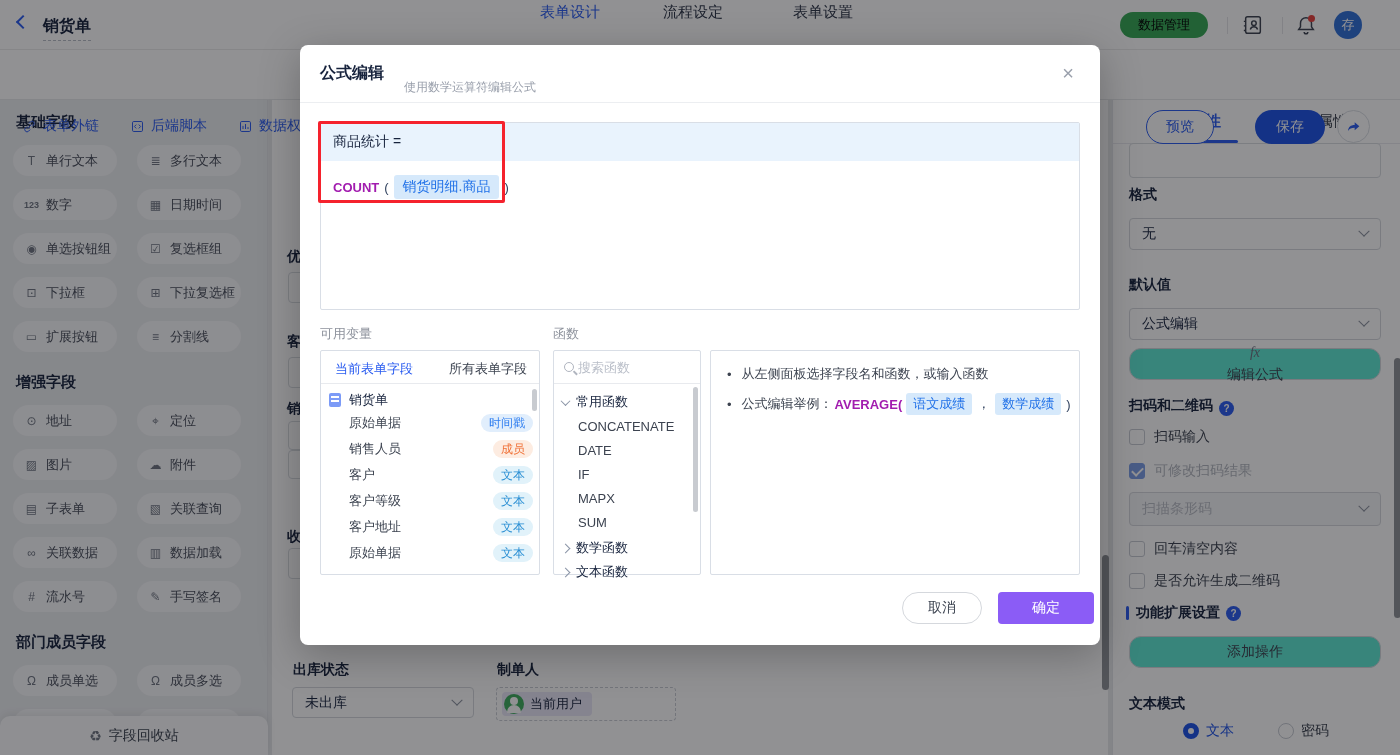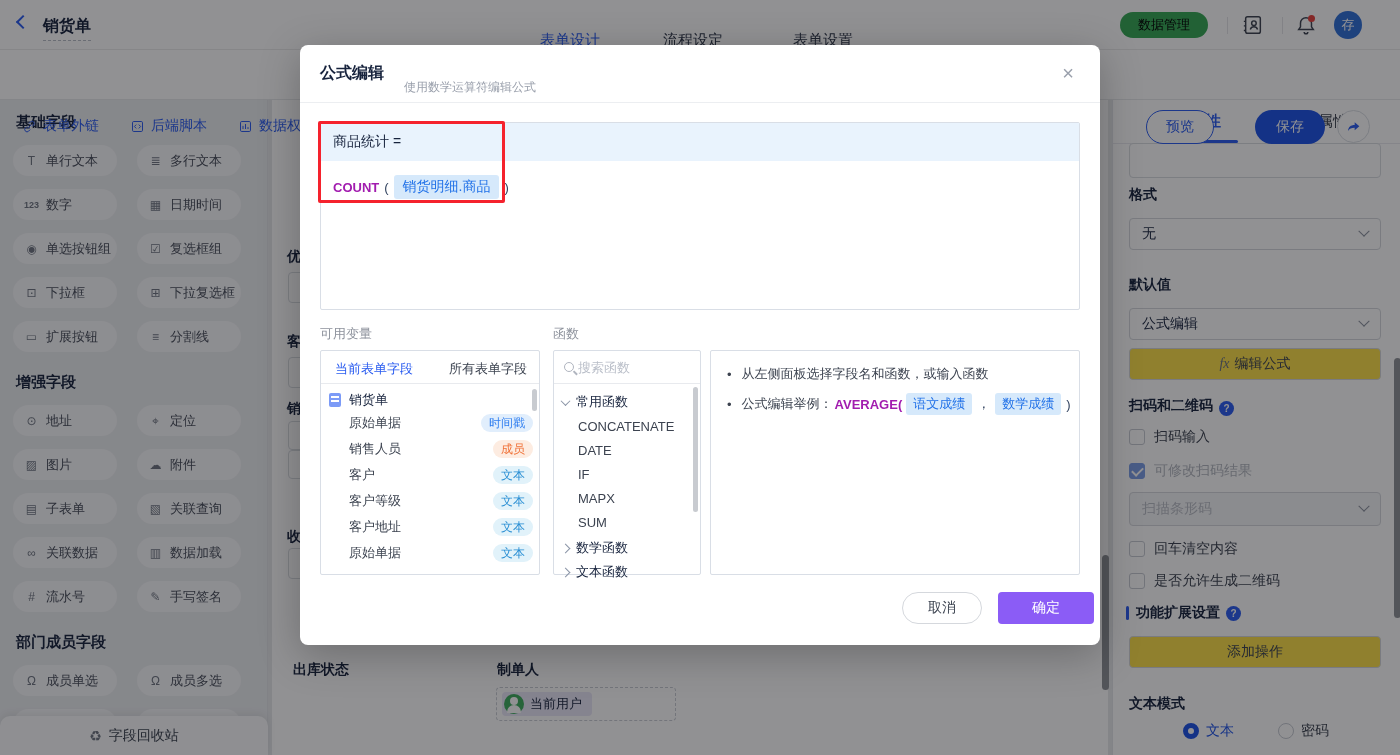--- a/index.html
+++ b/index.html
@@ -5,21 +5,21 @@
   * { margin:0; padding:0; box-sizing:border-box; }
   html,body { width:1400px; height:755px; overflow:hidden; background:#fff;
     font-family:"Liberation Sans","DejaVu Sans",sans-serif; }
   #app { position:relative; width:1400px; height:755px; background:#fff; }
   .abs { position:absolute; }
 
   
   .topbar { left:0; top:0; width:1400px; height:50px; background:#fff; border-bottom:1px solid #ececec; z-index:1; }
   .backchev { left:18px; top:17px; width:10px; height:10px; border-left:2px solid #2a5cf0; border-bottom:2px solid #2a5cf0; transform:rotate(45deg); }
   .apptitle { left:43px; top:16px; font-size:16px; color:#17233d; font-weight:bold; padding-bottom:3px; border-bottom:1px dashed #b9bec7; }
-  .toptab { top:31px; font-size:15px; color:#2c3547; cursor:pointer; }
+  .toptab { top:3px; font-size:15px; color:#2c3547; cursor:pointer; }
   .toptab.active { color:#2a5cf0; }
   .greenbtn { left:1120px; top:12px; width:88px; height:26px; border-radius:13px; background:#35a854; color:#000000; font-size:13px; display:flex; align-items:center; justify-content:center; }
   .vdiv { top:17px; width:1px; height:17px; background:#e3e4e7; }
   .navicon { top:14px; width:22px; height:22px; }
   .navicon svg { width:22px; height:22px; stroke:#3c4350; fill:none; stroke-width:1.6; }
   .reddot { left:1308px; top:15px; width:7px; height:7px; border-radius:50%; background:#e8413c; }
   .avatar { left:1334px; top:11px; width:28px; height:28px; border-radius:50%; background:#2e6fd8; color:#fff; font-size:13px; display:flex; align-items:center; justify-content:center; }
 
   
   .toolbar2 { left:0; top:50px; width:1400px; height:50px; background:#fff; border-bottom:1px solid #e8eaec; z-index:1; }
@@ -53,21 +53,21 @@
   .ucircle::after { content:""; position:absolute; left:3px; top:11px; width:14px; height:8px; border-radius:7px 7px 0 0; background:#fff; }
 
   
   .rightpanel { left:1112px; top:100px; width:288px; height:655px; background:#fff; border-left:1px solid #e4e6ea; }
   .rtab { position:absolute; top:12px; font-size:15px; color:#3c4350; }
   .rtab.active { color:#2a5cf0; font-weight:bold; }
   .runderline { position:absolute; left:45px; top:40px; width:80px; height:3px; background:#2a5cf0; border-radius:2px; }
   .rdivider { position:absolute; left:0; top:43px; width:288px; height:1px; background:#e9eaee; }
   .plabel { position:absolute; left:16px; font-size:14px; font-weight:bold; color:#17233d; }
   .pdd { left:16px; width:252px; height:32px; }
-  .pbtn { position:absolute; left:16px; width:252px; height:32px; border:1px solid #d5d8dd; border-radius:4px; background:#fde047; display:flex; align-items:center; justify-content:center; gap:5px; font-size:14px; color:#3c4350; }
+  .pbtn { position:absolute; left:16px; width:252px; height:32px; border:1px solid #d5d8dd; border-radius:12px; background:#5eead4; display:flex; align-items:center; justify-content:center; gap:5px; font-size:14px; color:#3c4350;flex-direction:column; }
   .help { display:inline-flex; width:15px; height:15px; border-radius:50%; background:#2a5cf0; color:#fff; font-size:10px; align-items:center; justify-content:center; margin-left:6px; vertical-align:-2px; }
   .help::after { content:"?"; }
   .cbrow { position:absolute; left:16px; display:flex; align-items:center; gap:9px; font-size:14px; color:#3c4350; }
   .cb { width:16px; height:16px; border:1px solid #c6cad2; border-radius:3px; background:#fff; flex:none; position:relative; }
   .cb.checked { background:#7d9fe8; border-color:#7d9fe8; }
   .cb.checked::after { content:""; position:absolute; left:4px; top:1px; width:5px; height:9px; border-right:2px solid #fff; border-bottom:2px solid #fff; transform:rotate(45deg); }
   .dim { color:#b3b7bf; }
   .ddd { background:#f5f6f8; color:#b9bdc5; }
   .secttitle { position:absolute; left:13px; display:flex; align-items:center; font-size:14px; font-weight:bold; color:#17233d; }
   .bluebar { width:3px; height:14px; background:#2a5cf0; margin-right:7px; border-radius:2px; }
@@ -293,20 +293,24 @@
       <div class="cutinput" style="left:16px;top:172px;width:60px;height:31px"></div>
       <span class="cutlbl" style="left:15px;top:233px">客</span>
       <div class="cutinput" style="left:16px;top:257px;width:60px;height:31px"></div>
       <span class="cutlbl" style="left:15px;top:300px">销</span>
       <div class="cutinput" style="left:16px;top:321px;width:60px;height:29px"></div>
       <div class="cutinput" style="left:16px;top:350px;width:60px;height:29px"></div>
       <span class="cutlbl" style="left:15px;top:428px">收</span>
       <div class="cutinput" style="left:16px;top:448px;width:60px;height:31px"></div>
 
       <span class="fieldlbl" style="left:21px;top:561px">出库状态</span>
+      <div class="dd" style="left:20px;top:587px;width:182px;height:31px">
+        <span>未出库</span>
+          <span class="chev"></span>
+      </div>
       <span class="fieldlbl" style="left:225px;top:561px">制单人</span>
       <div class="dashedbox" style="left:224px;top:587px;width:180px;height:34px"></div>
       <div class="userchip" style="left:230px;top:592px">
         <span class="ucircle"></span>
         <span>当前用户</span>
       </div>
     </div>
     <div class="sbthumb" style="left:834px;top:455px;width:7px;height:135px"></div>
   </div>
 

